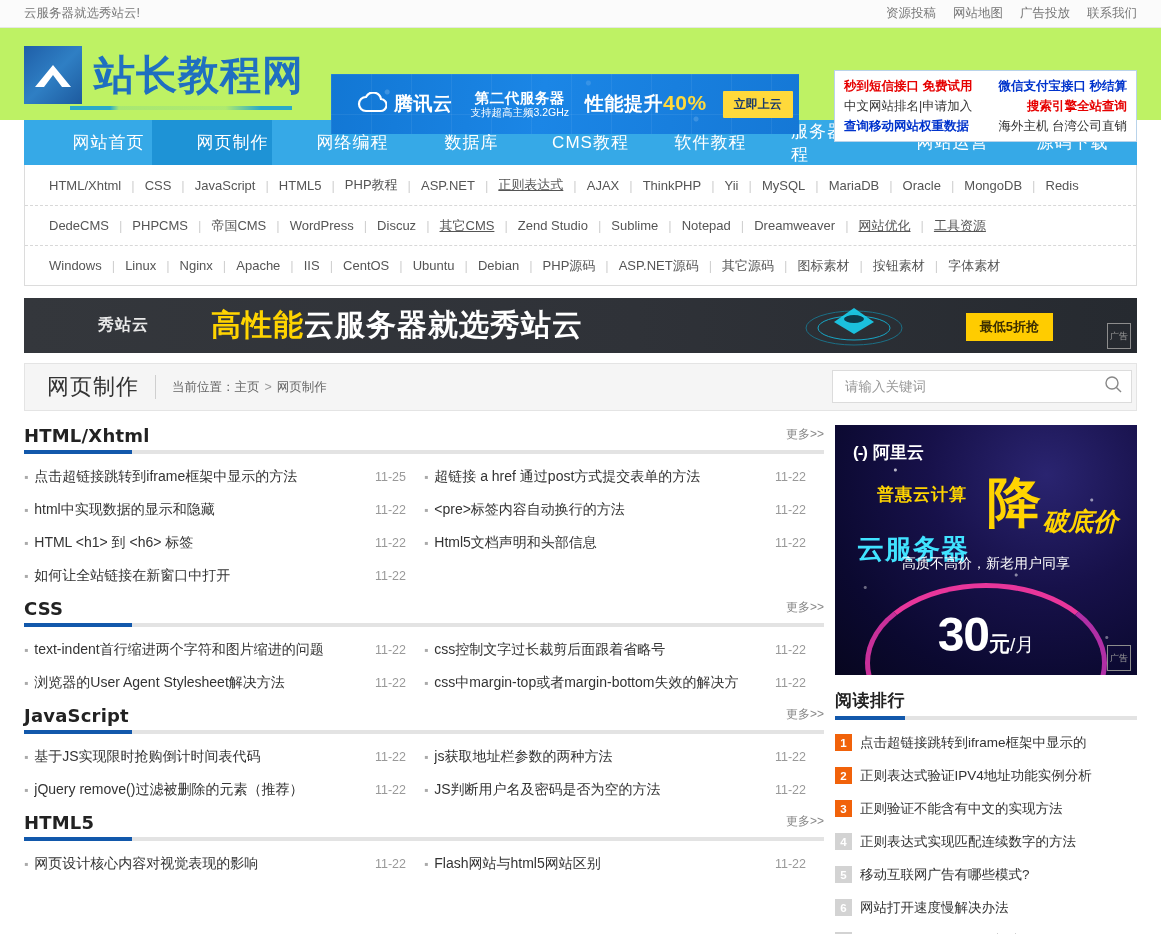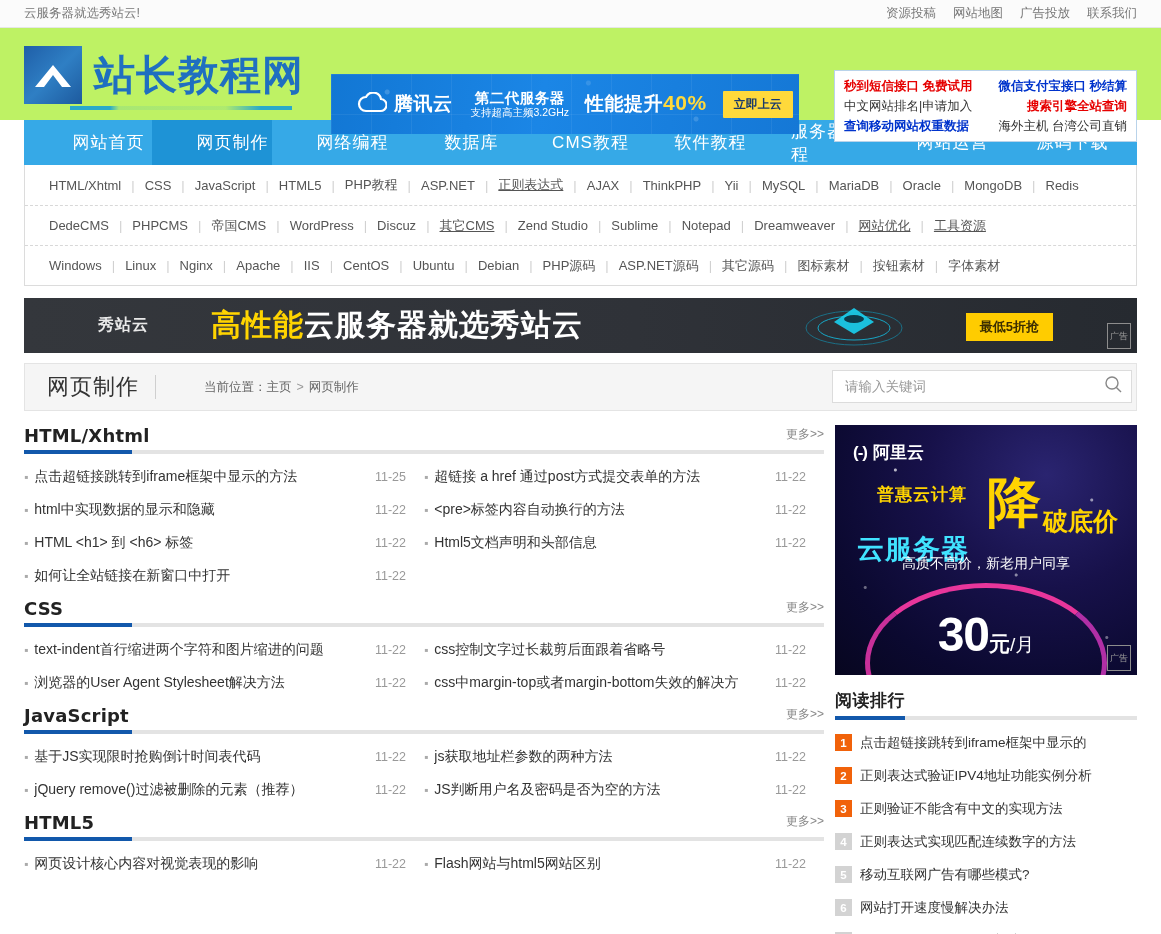--- a/index.html
+++ b/index.html
@@ -167,21 +167,21 @@
     margin: 10px 24px 0;
     height: 48px;
     background:#f5f5f5;
     border:1px solid #e4e4e4;
     display:flex; align-items:center;
     padding-left: 22px;
     position: relative;
   }
   .titlebar h1 { font-size:22px; font-weight:400; color:#333; letter-spacing:1px; }
   .tb-divider { width:1px; height:24px; background:#cfcfcf; margin: 0 16px; }
-  .crumb { font-size:12.5px; color:#666;margin-left:32px; }
+  .crumb { font-size:12.5px; color:#666; }
   .crumb .arrow { margin:0 5px; color:#999; }
   .crumb a { color:#666; text-decoration:none; }
   .searchbox {
     position:absolute; right:4px; top:6px;
     width: 300px; height: 33px;
     background:#fff; border:1px solid #dcdcdc;
     display:flex; align-items:center; padding: 0 8px 0 12px;
   }
   .searchbox input {
     flex:1; border:none; outline:none; font-size:13.5px; color:#333;
@@ -238,21 +238,21 @@
       radial-gradient(circle at 35% 80%, rgba(255,255,255,0.45) 0 1px, transparent 2px),
       radial-gradient(circle at 90% 85%, rgba(255,255,255,0.4) 0 1px, transparent 2px),
       radial-gradient(circle at 10% 65%, rgba(255,255,255,0.4) 0 1px, transparent 2px);
   }
   .ali-logo { position:absolute; left:18px; top:16px; display:flex; align-items:center; z-index:2; }
   .ali-mark { color:#fff; font-size:17px; font-weight:bold; letter-spacing:-1px; }
   .ali-name { color:#fff; font-size:17px; font-weight:bold; margin-left:6px; }
   .ali-l1 { position:absolute; left:42px; top:58px; color:#ffd400; font-size:17px; font-weight:bold; z-index:2; letter-spacing:1px;}
   .ali-l2 { position:absolute; left:22px; top:78px; color:#41e3ff; font-size:27px; font-weight:bold; z-index:2; letter-spacing:1px;margin-top:28px;}
   .ali-big { position:absolute; left:152px; top:50px; color:#ffd400; font-size:54px; font-weight:bold; z-index:3; line-height:1; }
-  .ali-l3 { position:absolute; left:208px; top:80px; color:#ffd400; font-size:25px; font-weight:bold; z-index:2;}
+  .ali-l3 { position:absolute; left:208px; top:80px; color:#ffd400; font-size:25px; font-weight:bold; z-index:2;font-style:italic;}
   .ali-sub { position:absolute; left:0; right:0; top:130px; text-align:center; color:#fff; font-size:14px; z-index:2; }
   .ali-arc {
     position:absolute; left:30px; top:158px; width:242px; height:160px;
     border:5px solid transparent;
     border-top-color:#e8369b; border-left-color:#c8309a; border-right-color:#b02fa6;
     border-radius:50%;
     z-index:1;
   }
   .ali-price { position:absolute; left:0; right:0; top:182px; text-align:center; z-index:3; color:#fff; }
   .ali-price .num { font-size:48px; font-weight:bold; letter-spacing:-1px; }

